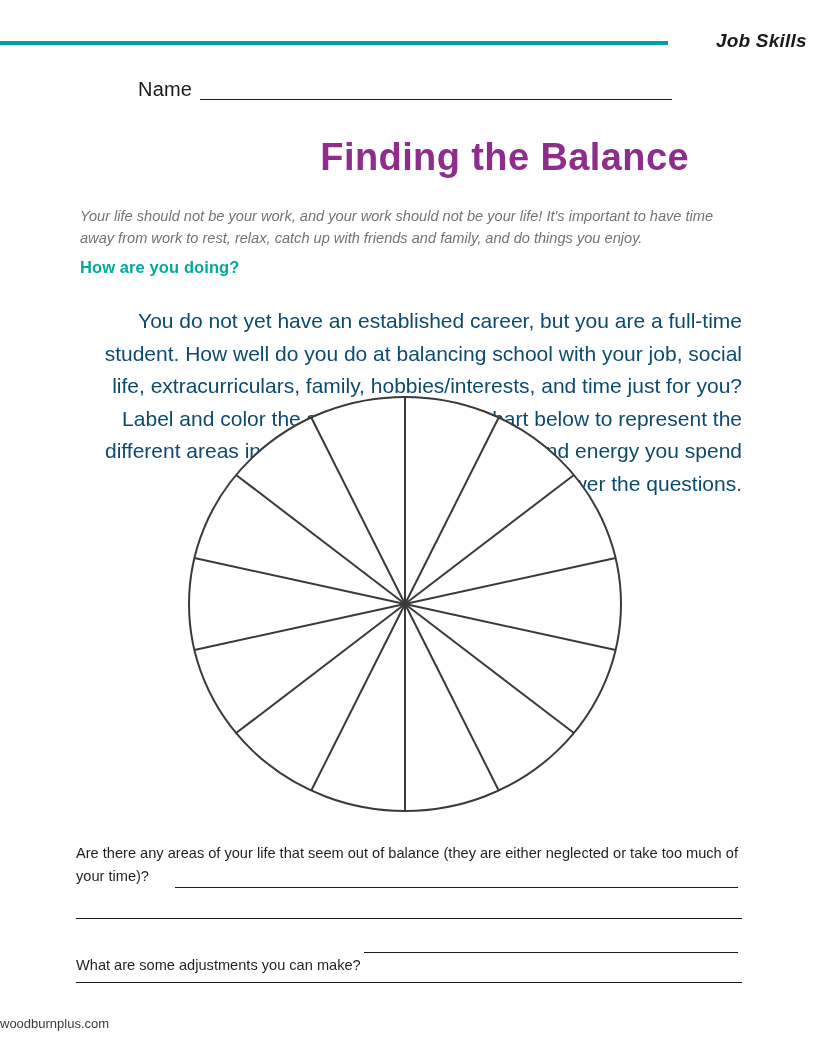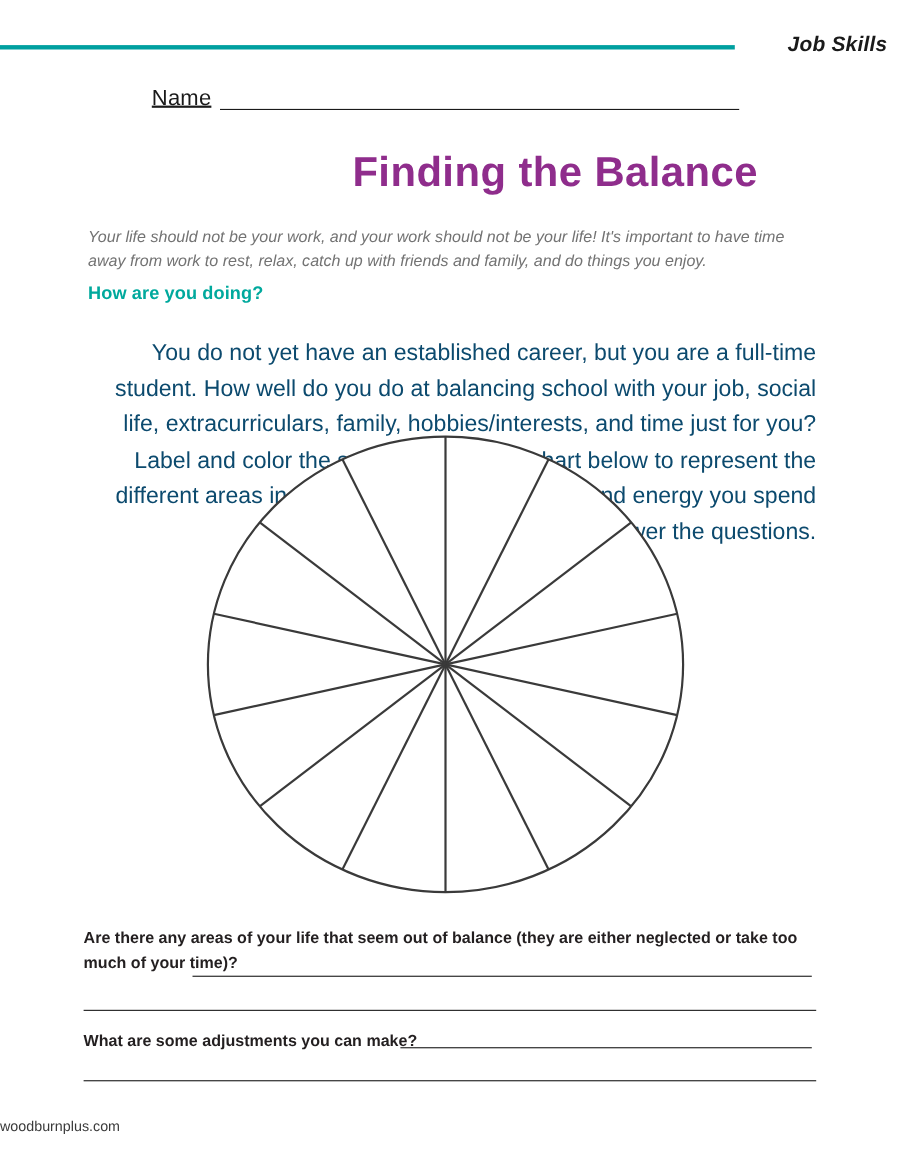--- a/index.html
+++ b/index.html
@@ -55,21 +55,20 @@
     width: 540px;
     height: 26px;
   }
   .name-label {
     position: absolute;
     left: 0;
     top: 0;
     font-size: 20px;
     color: #1a1a1a;
     letter-spacing: 0.2px;
-    text-decoration: underline;
   }
   .name-blank {
     position: absolute;
     left: 62px;
     top: 21px;
     width: 472px;
     height: 0;
     border-bottom: 1.6px solid #1a1a1a;
   }
 
@@ -136,21 +135,20 @@
     position: absolute;
     left: 76px;
     top: 842px;
     width: 666px;
   }
   .q-block { position: relative; }
   .q-text {
     font-size: 14.6px;
     line-height: 1.55;
     color: #231f20;
-    font-weight: bold;
   }
   .q-line {
     border-bottom: 1.4px solid #1a1a1a;
     height: 0;
   }
 
   .q1-text {
     position: absolute;
     left: 0;
     top: 0;
@@ -164,21 +162,21 @@
   }
   .q1-line-b {
     position: absolute;
     left: 0px;
     top: 76px;
     width: 666px;
   }
   .q2-text {
     position: absolute;
     left: 0;
-    top: 94px;
+    top: 112px;
     white-space: nowrap;
   }
   .q2-line-a {
     position: absolute;
     left: 288px;
     top: 110px;
     width: 374px;
   }
   .q2-line-b {
     position: absolute;

